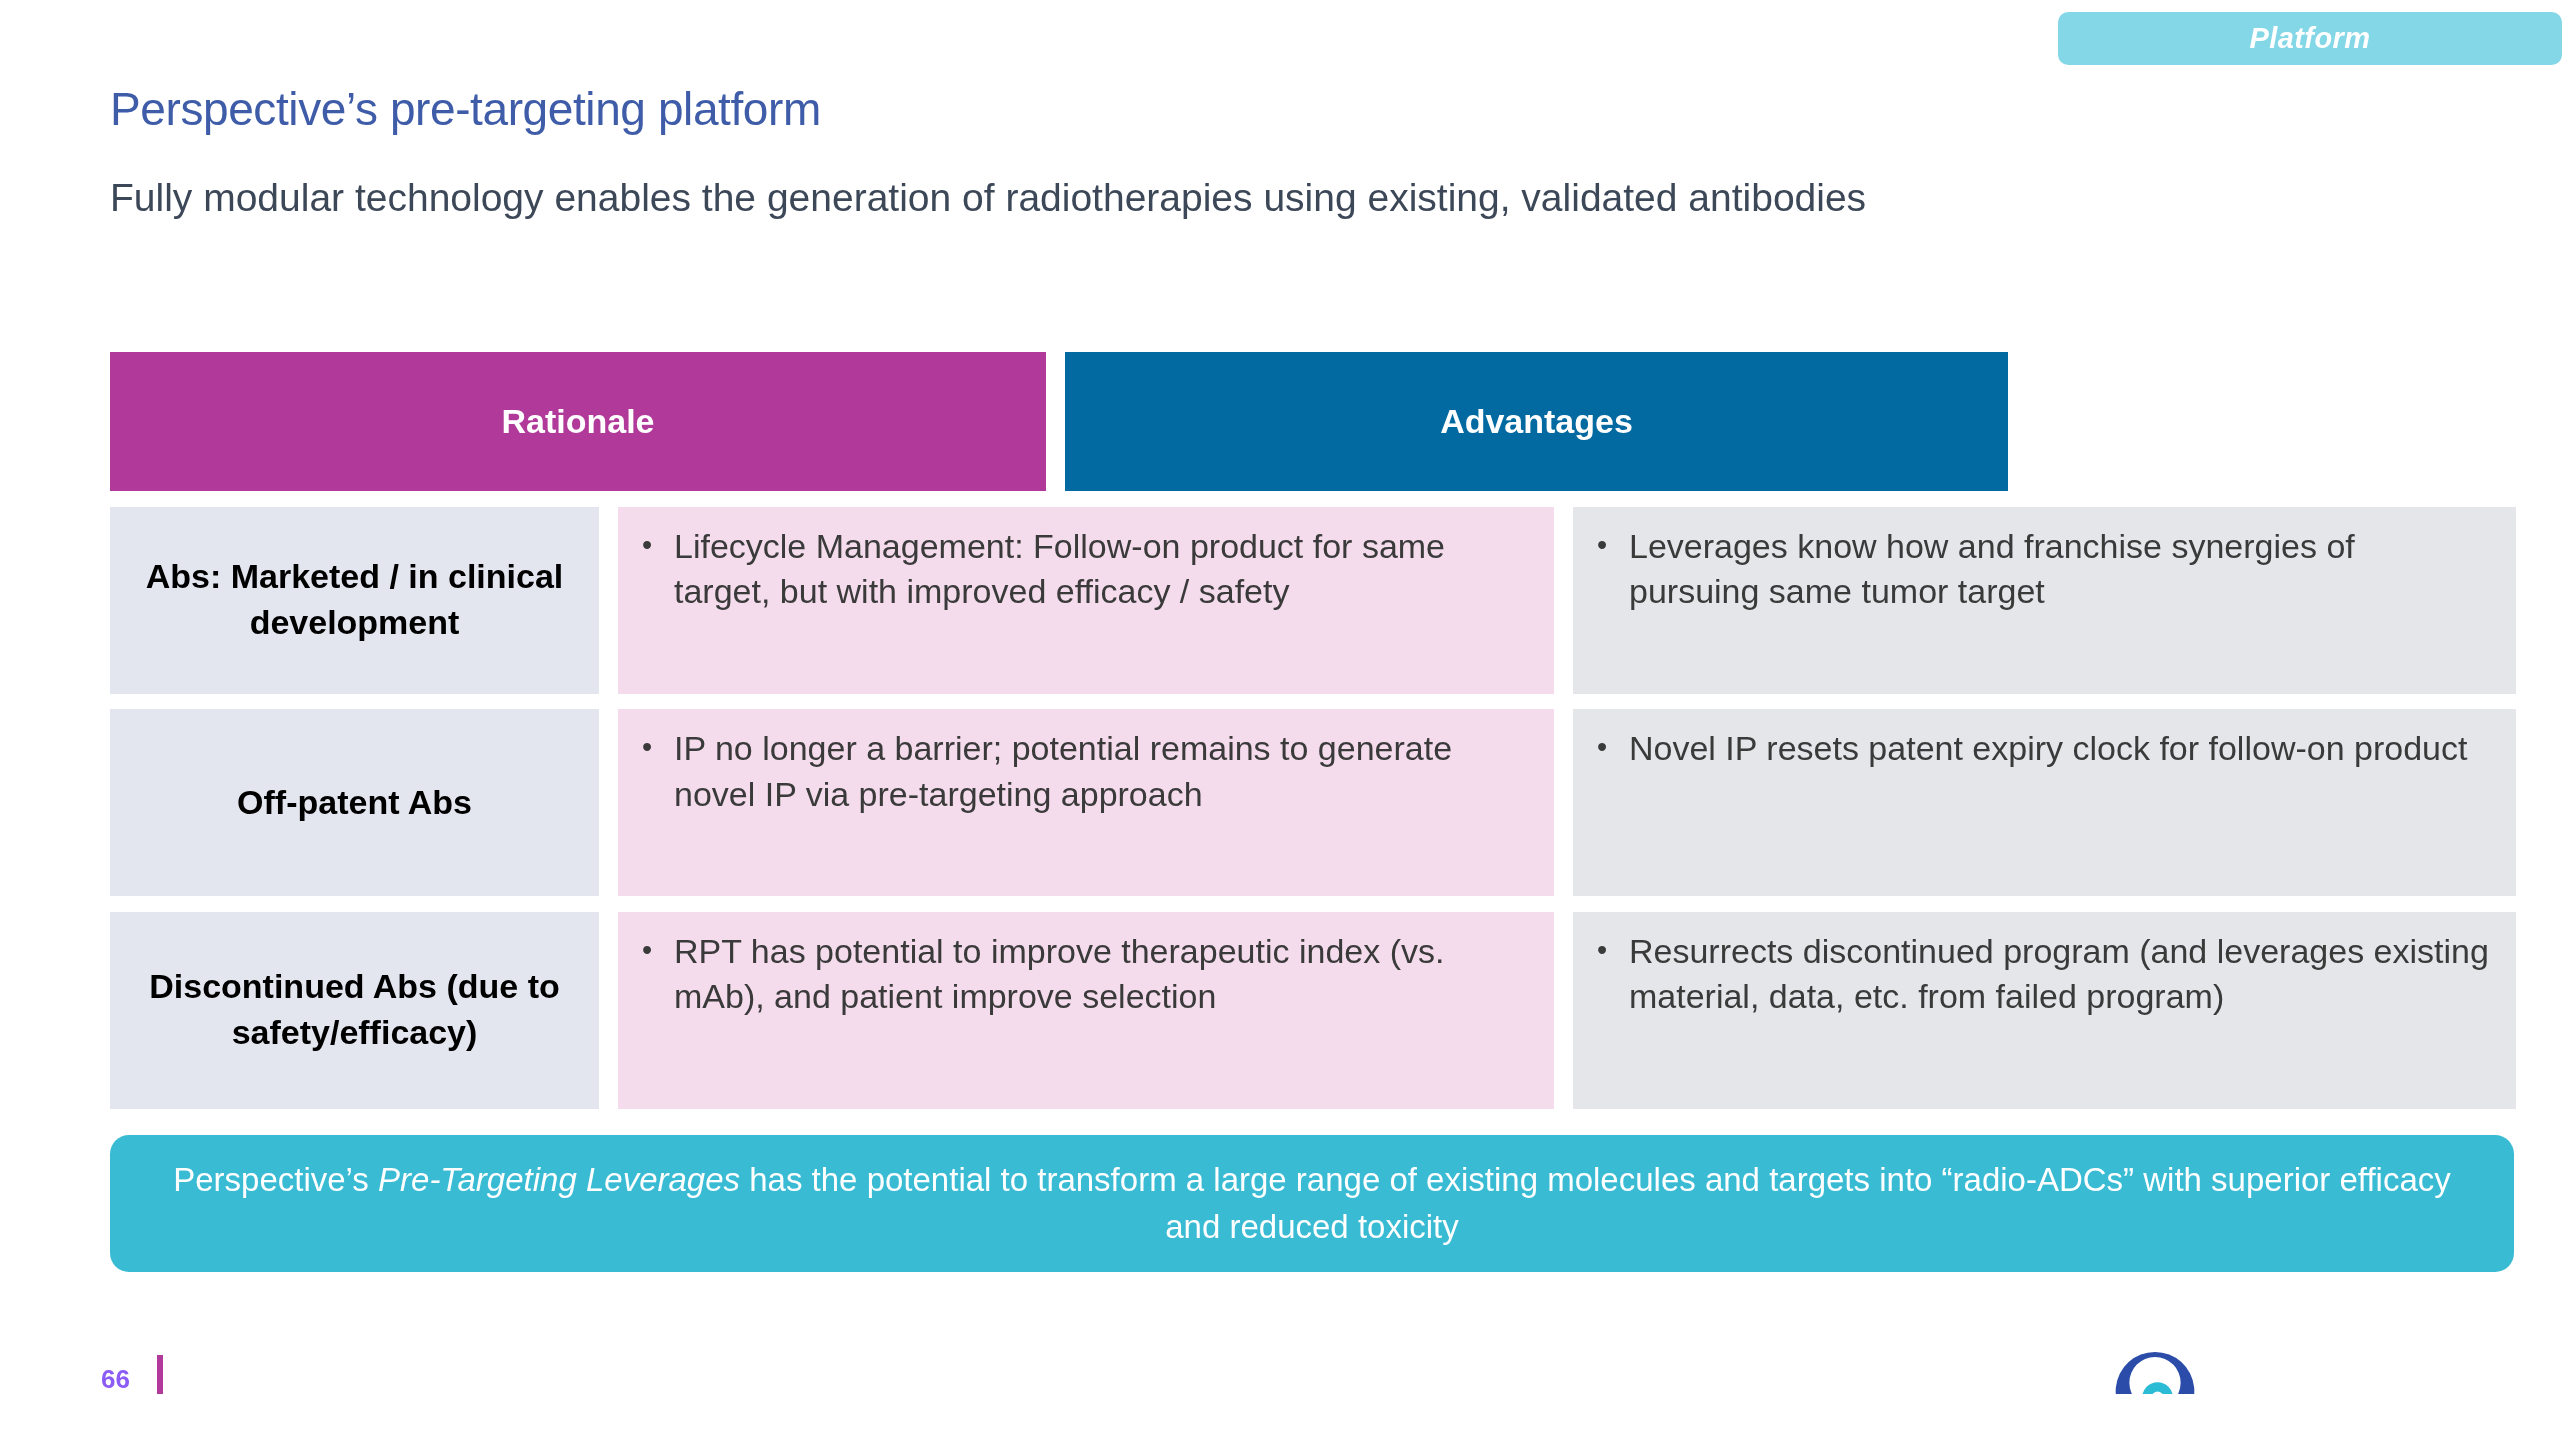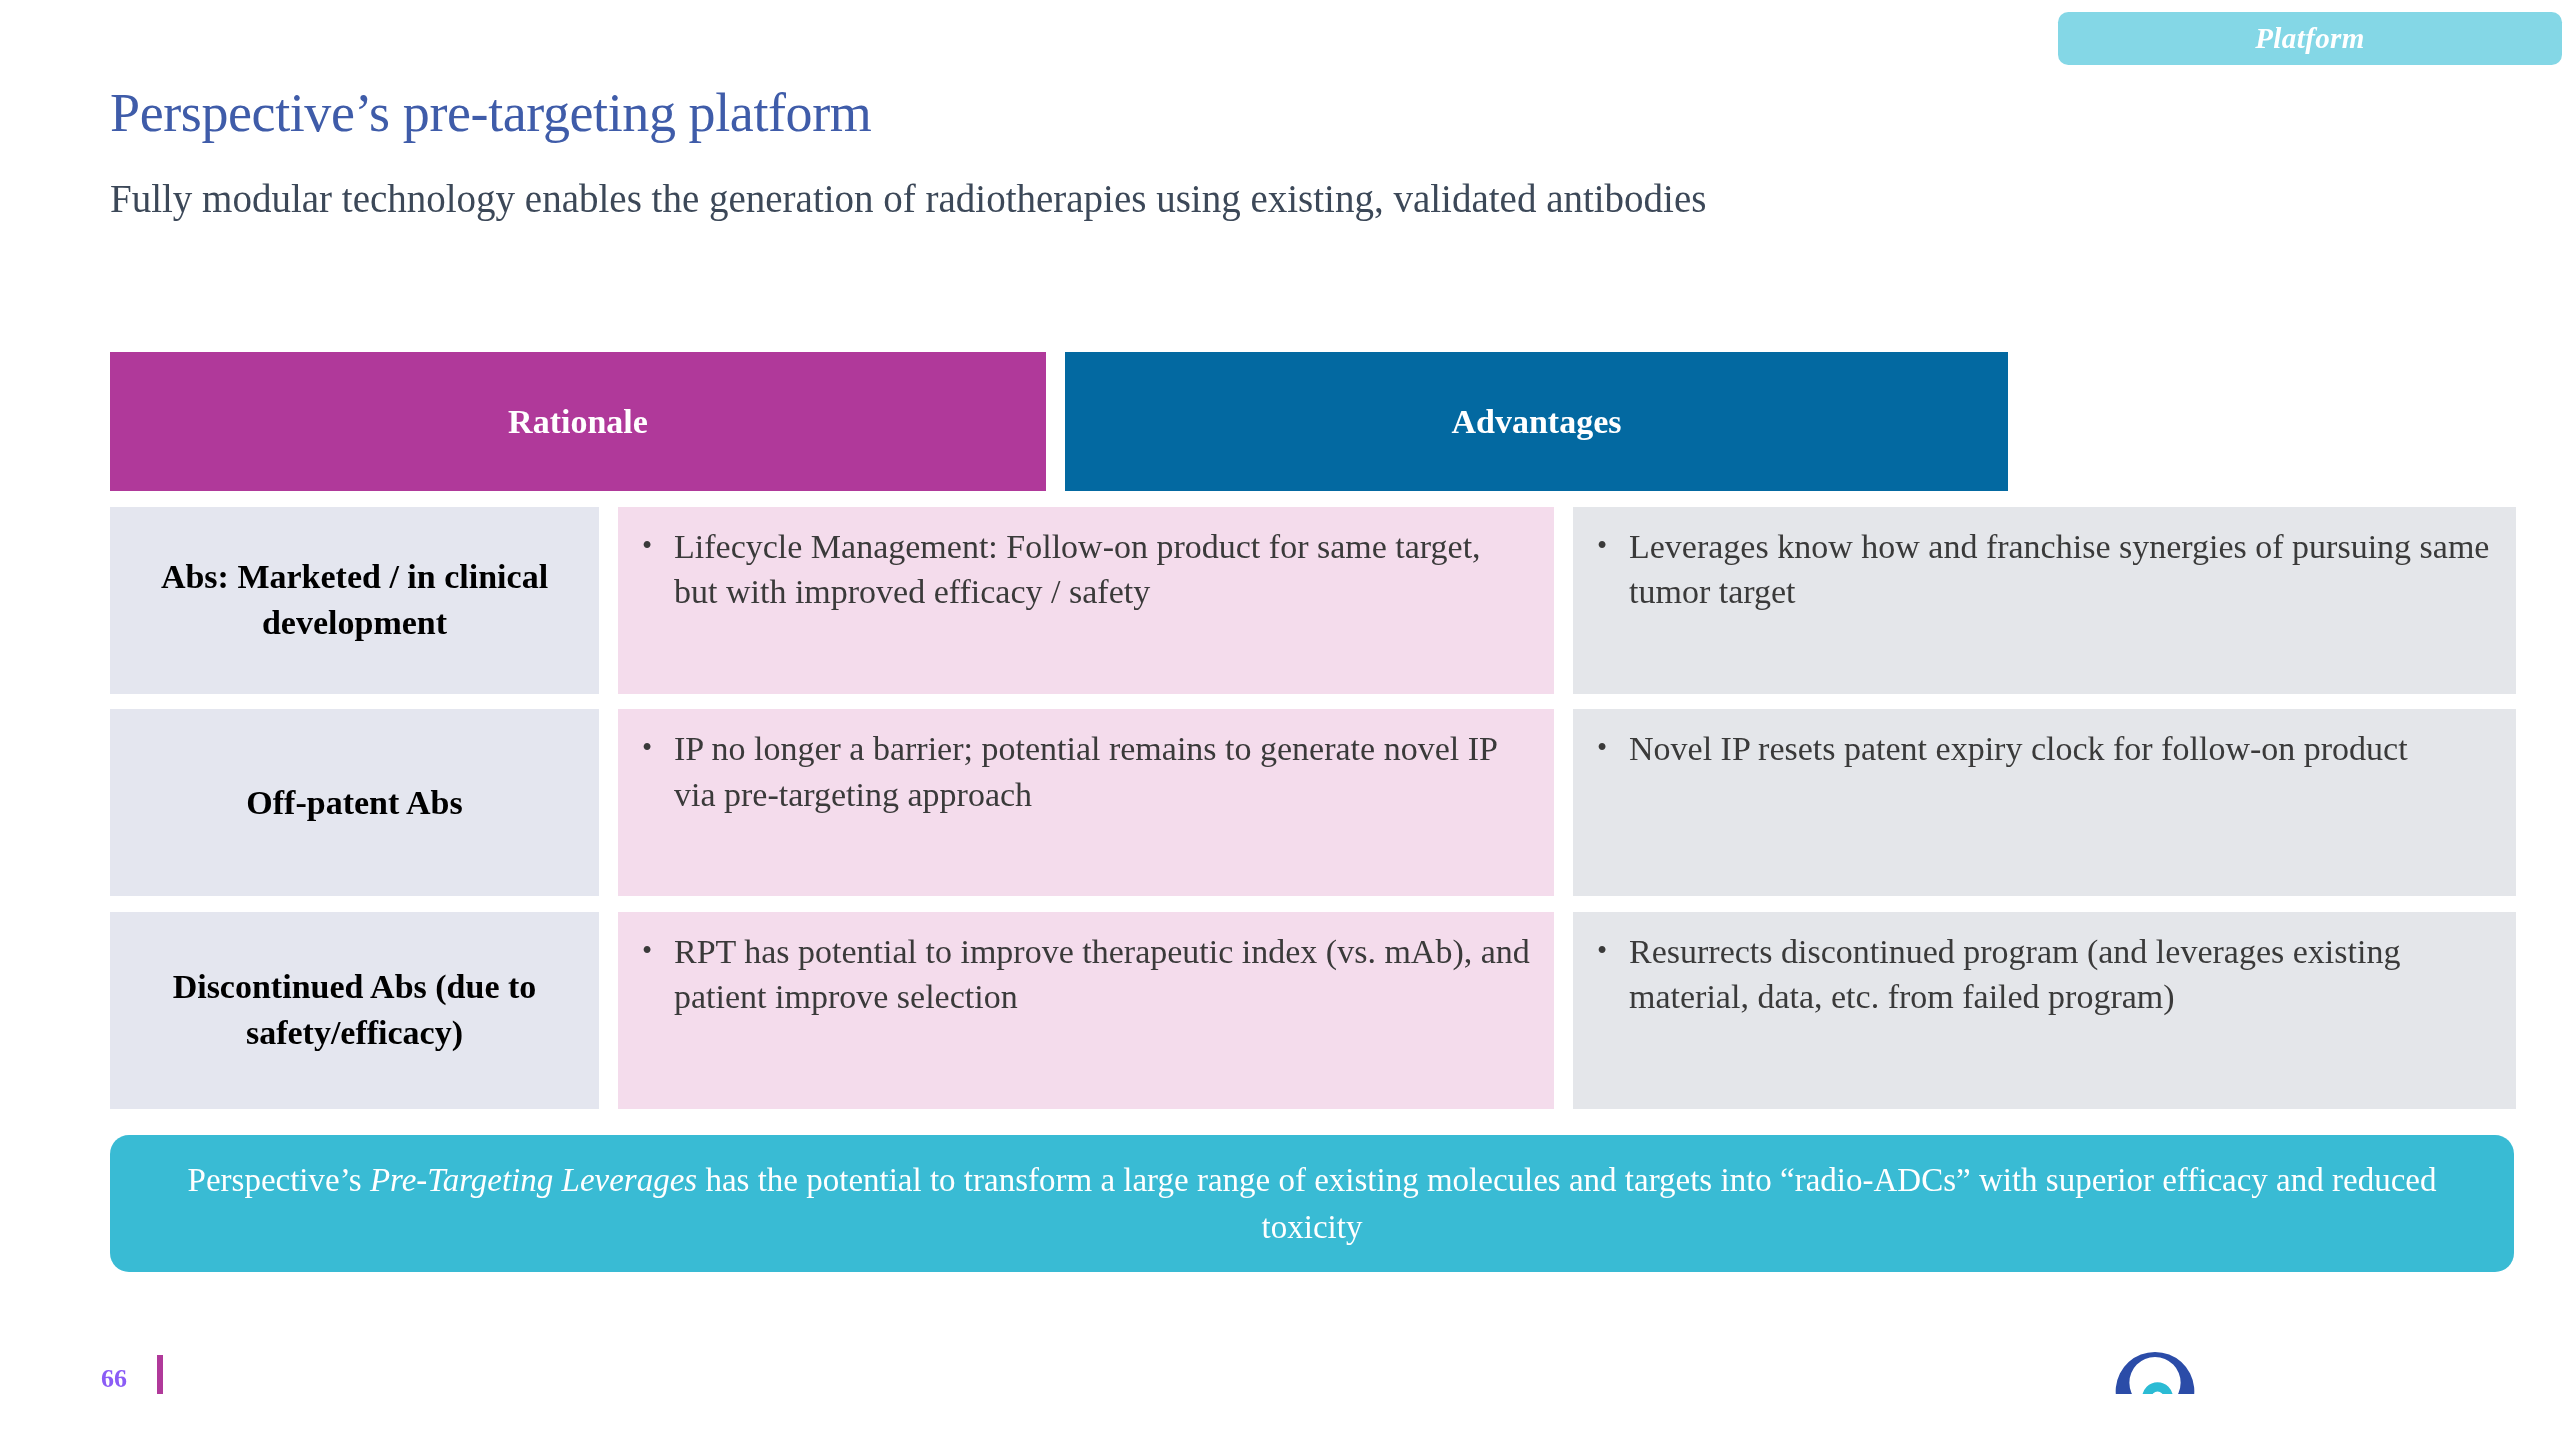--- a/index.html
+++ b/index.html
@@ -9,21 +9,20 @@
   }
   body {
     font-family: "Liberation Sans", sans-serif;
   }
   .slide {
     position: relative;
     width: 2576px;
     height: 1394px;
     background: #ffffff;
     overflow: hidden;
-    font-family: Liberation Serif, serif;
   }
 
   
   .platform-badge {
     position: absolute;
     top: 12px;
     left: 2058px;
     width: 504px;
     height: 53px;
     background: #84D7E6;
@@ -39,21 +38,21 @@
     font-style: italic;
     letter-spacing: 0.4px;
   }
 
   
   .slide-title {
     position: absolute;
     left: 110px;
     top: 82px;
     color: #3F5CA9;
-    font-size: 54px;
+    font-size: 46px;
     font-weight: 400;
     letter-spacing: -0.4px;
     white-space: nowrap;
   }
   .slide-subtitle {
     position: absolute;
     left: 110px;
     top: 176px;
     color: #3C4858;
     font-size: 39px;

